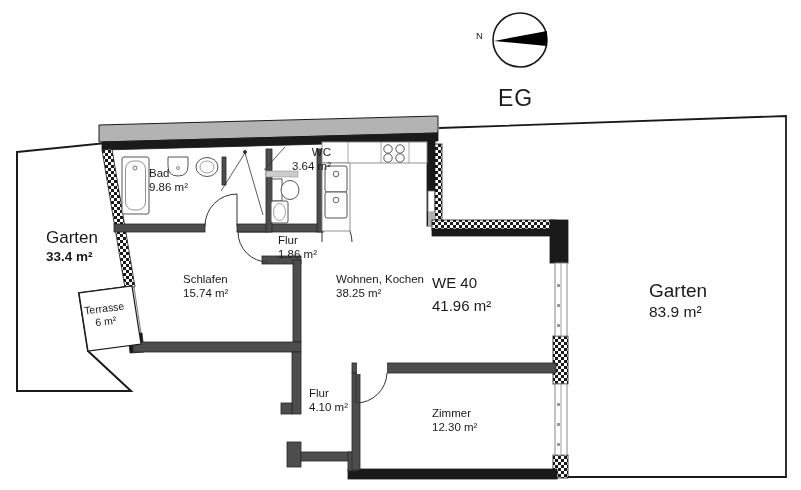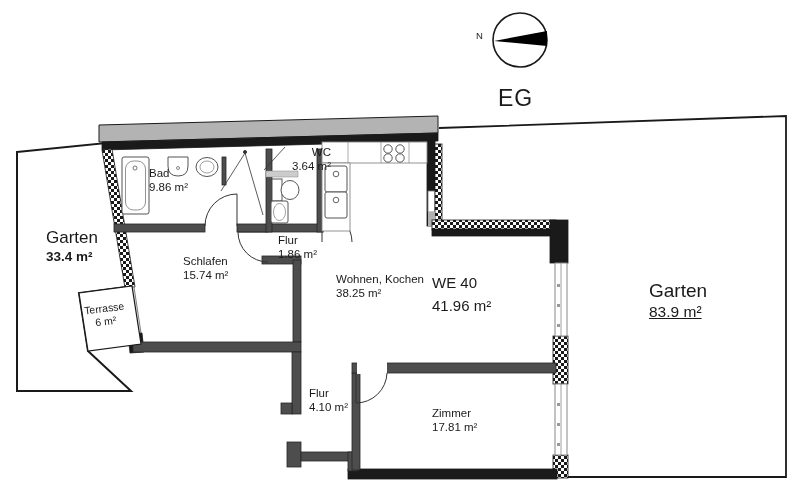--- a/index.html
+++ b/index.html
@@ -6,21 +6,21 @@
   #stage{position:relative;width:801px;height:490px;background:#fff;overflow:hidden;
          font-family:"Liberation Sans",sans-serif;color:#1a1a1a;}
   #plan-svg{position:absolute;left:0;top:0;}
   .lbl{position:absolute;color:#1a1a1a;white-space:nowrap;line-height:1.2;}
   .lbl .nm,.lbl .ar{display:block;}
   .room{font-size:11.5px;line-height:14px;}
   .big-unit{font-size:15px;line-height:23px;}
   .garden-l .nm{font-size:17px;line-height:23px;}
   .garden-l .ar{font-size:13.5px;font-weight:bold;line-height:15px;}
   .garden-r .nm{font-size:19px;line-height:24px;}
-  .garden-r .ar{font-size:15.5px;line-height:17px;text-decoration:underline;}
+  .garden-r .ar{font-size:15.5px;line-height:17px;}
   .terr{font-size:10.5px;line-height:13px;text-align:center;transform:rotate(-7deg);}
   .floor{font-size:23px;letter-spacing:1px;}
   .north{font-size:9.5px;}
 </style>
 </head>
 <body>
 
 <div id="stage">
 
   <svg id="plan-svg" width="801" height="490" viewBox="0 0 801 490">
@@ -208,21 +208,21 @@
   <div class="lbl room" style="left:292px;top:145px;text-align:right;">
     <span class="nm">WC</span>
     <span class="ar">3.64 m²</span>
   </div>
 
   <div class="lbl room" style="left:278px;top:233px;">
     <span class="nm">Flur</span>
     <span class="ar">1.86 m²</span>
   </div>
 
-  <div class="lbl room" style="left:183px;top:254px;">
+  <div class="lbl room" style="left:183px;top:272px;">
     <span class="nm">Schlafen</span>
     <span class="ar">15.74 m²</span>
   </div>
 
   <div class="lbl room" style="left:336px;top:272px;">
     <span class="nm">Wohnen, Kochen</span>
     <span class="ar">38.25 m²</span>
   </div>
 
   <div class="lbl big-unit" style="left:432px;top:271px;">
@@ -230,16 +230,16 @@
     <span class="ar">41.96 m²</span>
   </div>
 
   <div class="lbl room" style="left:309px;top:386px;">
     <span class="nm">Flur</span>
     <span class="ar">4.10 m²</span>
   </div>
 
   <div class="lbl room" style="left:432px;top:406px;">
     <span class="nm">Zimmer</span>
-    <span class="ar">17.81 m²</span>
+    <span class="ar">12.30 m²</span>
   </div>
 
 </div>
 
 </body></html>

